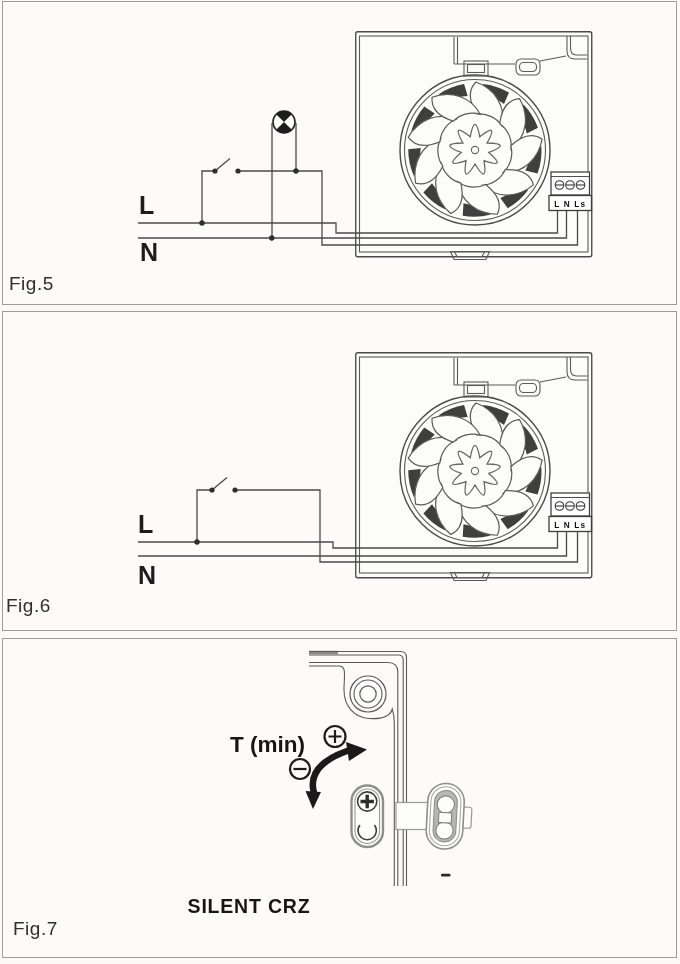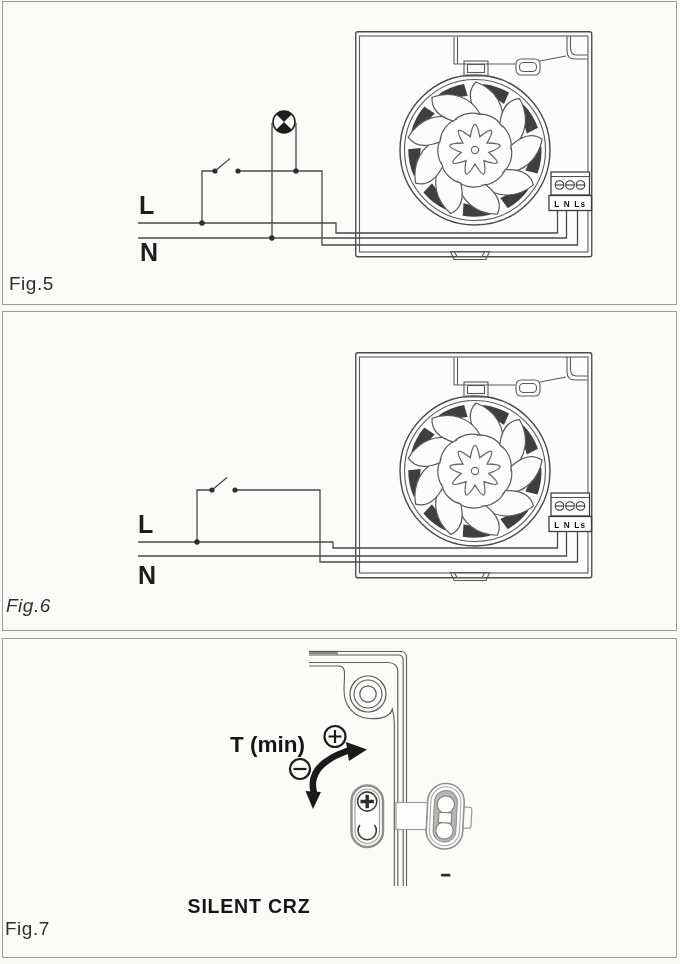--- a/index.html
+++ b/index.html
@@ -4,22 +4,22 @@
 <style>
   html,body{margin:0;padding:0;}
   .page{position:relative;width:680px;height:964px;background:#fbfaf7;overflow:hidden;
         font-family:"Liberation Sans",sans-serif;}
   .panel{position:absolute;left:2px;width:673px;border:1px solid #9c9c98;background:#fcfbf8;}
   #panel-fig5{top:1px;height:302px;}
   #panel-fig6{top:311px;height:318px;}
   #panel-fig7{top:638px;height:318px;}
   .fig-label{position:absolute;font-size:19px;color:#2f2f2f;letter-spacing:0.5px;}
   #fig5-label{left:9px;top:273px;}
-  #fig6-label{left:6px;top:595px;font-style:italic;}
-  #fig7-label{left:5px;top:918px;}
+  #fig6-label{left:6px;top:595px;}
+  #fig7-label{left:13px;top:918px;}
   svg.canvas{position:absolute;left:0;top:0;width:680px;height:964px;}
   .wire{stroke:#4a4a4c;stroke-width:1.3;fill:none;}
   .thin{stroke:#5a5a5a;stroke-width:1.1;fill:none;}
   .box{stroke:#4a4a4c;stroke-width:1.35;fill:#fcfcfa;}
   .dot{fill:#2e2e2e;}
   .biglabel{font-size:25px;font-weight:bold;fill:#1d1d1d;}
 </style>
 </head>
 <body>
 

